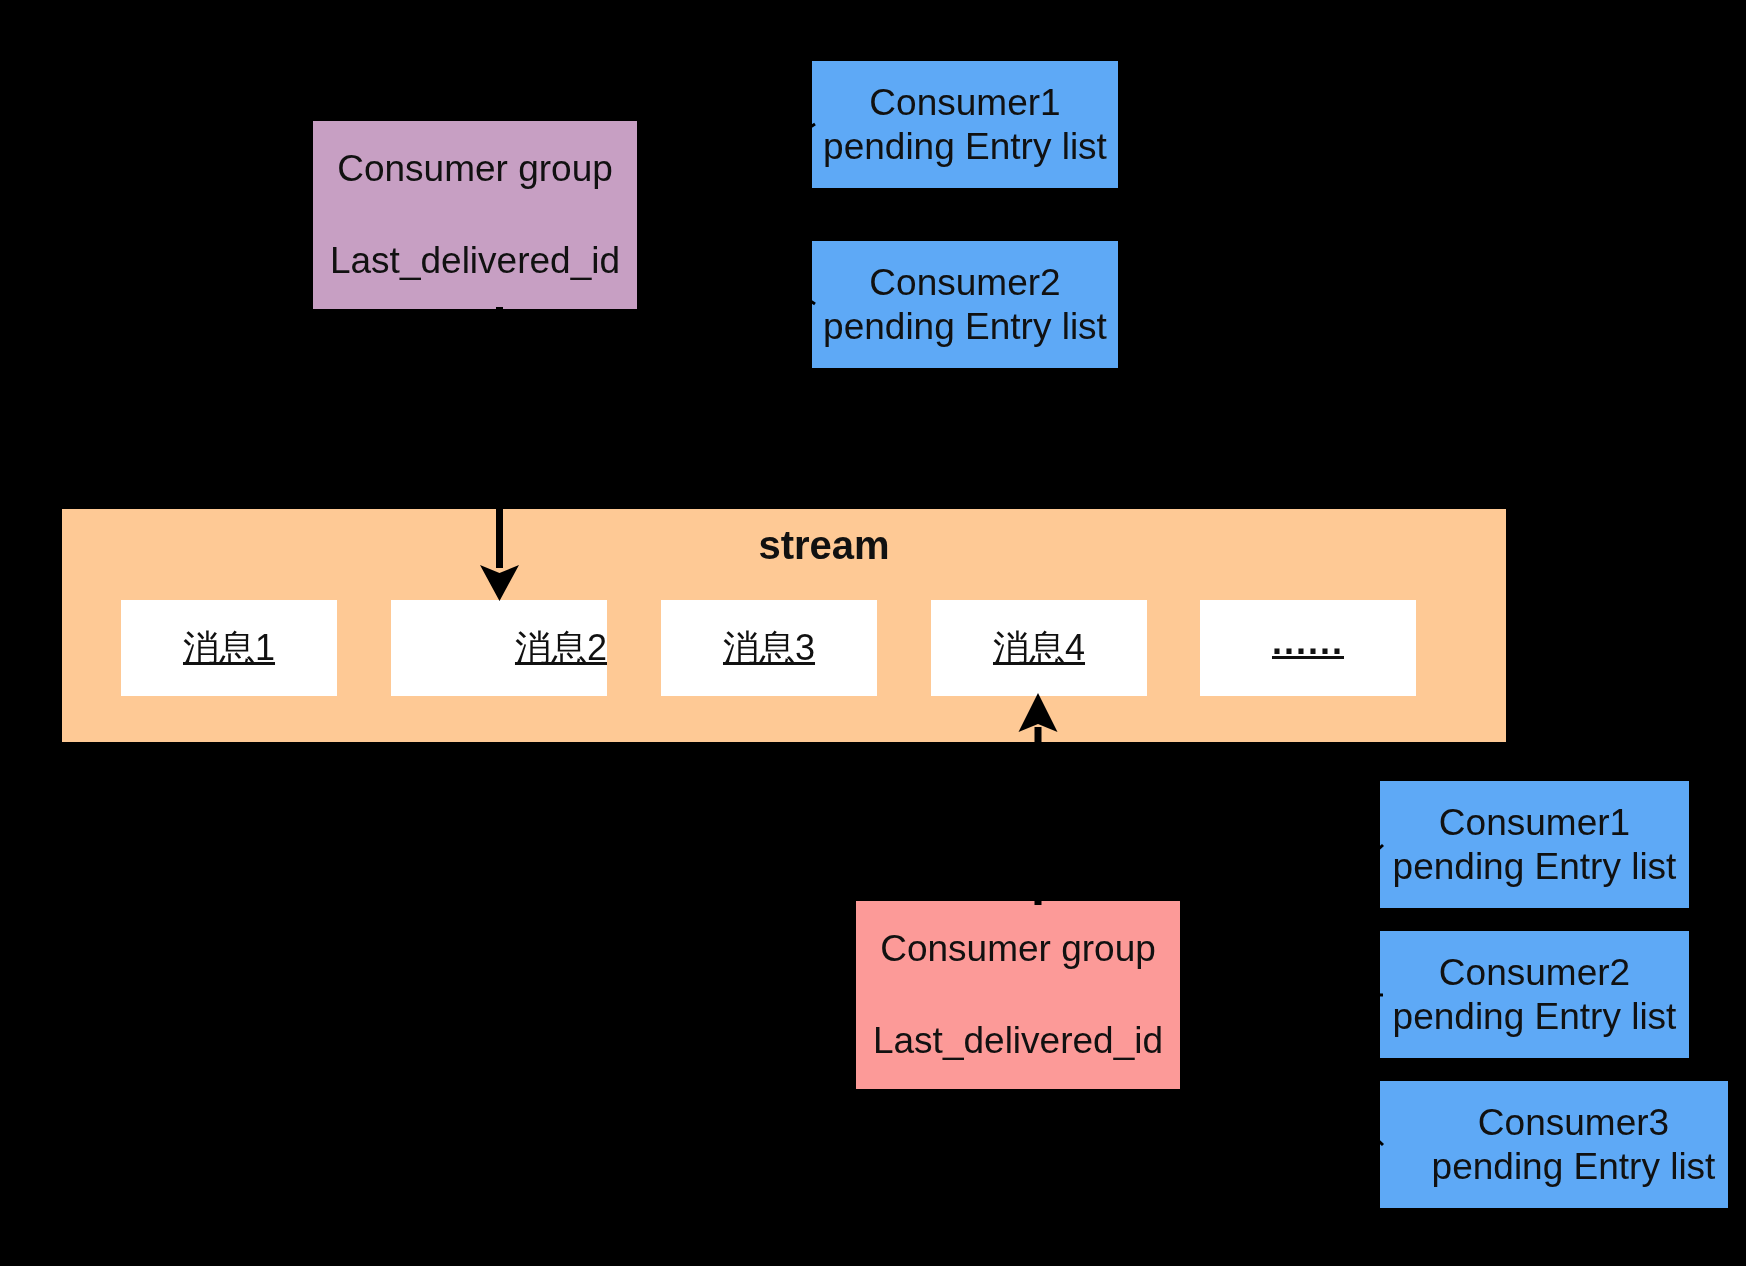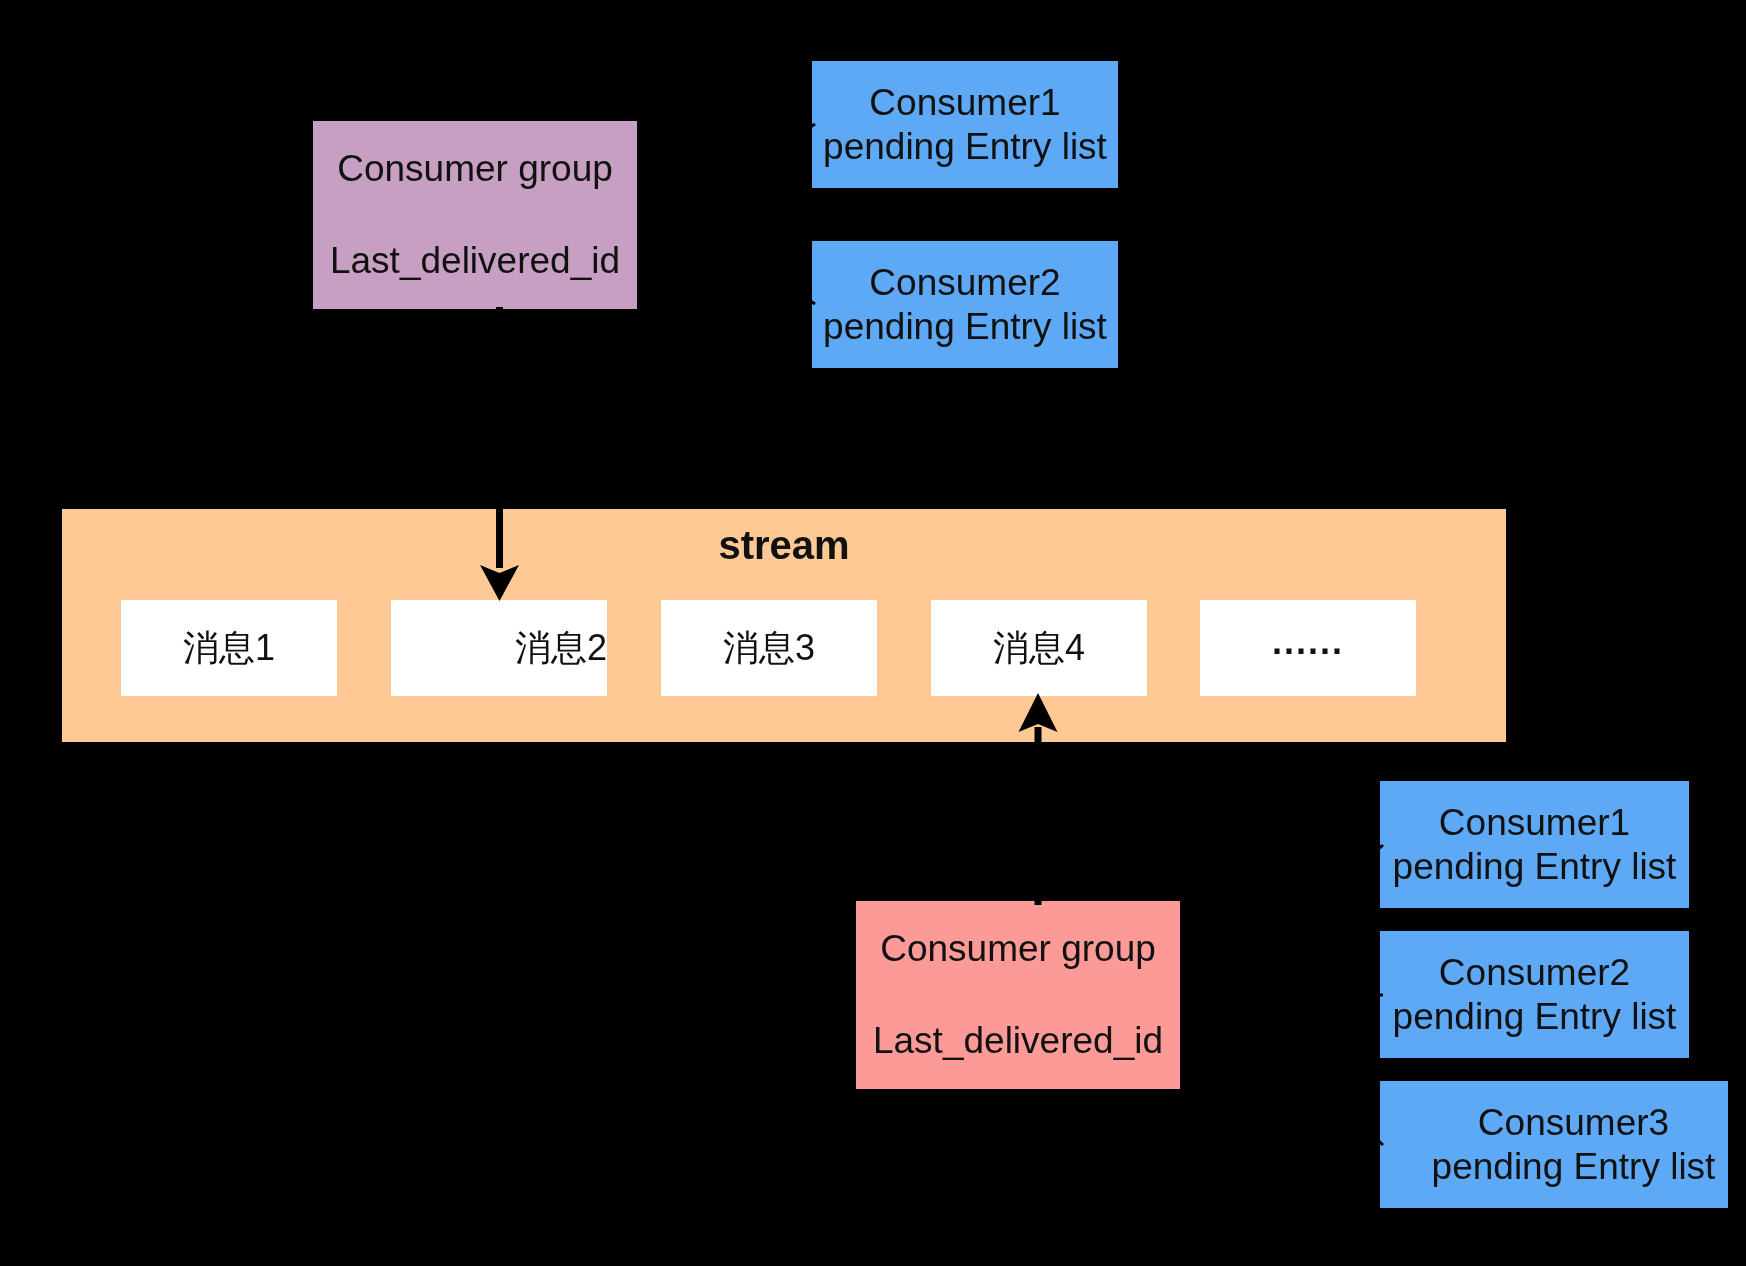--- a/index.html
+++ b/index.html
@@ -7,22 +7,22 @@
     position:relative;width:1746px;height:1266px;background:#000;
     font-family:"Liberation Sans","DejaVu Sans",sans-serif;
     color:#111;overflow:hidden;
   }
   .box{position:absolute;display:flex;flex-direction:column;align-items:center;justify-content:center;text-align:center;}
   .group-box{width:324px;height:188px;font-size:37px;gap:50px;}
   .pel-box{font-size:37px;line-height:1.17;}
   .pel-top{left:812px;width:306px;height:127px;}
   .pel-bottom{left:1380px;width:309px;height:127px;}
   .stream-box{position:absolute;left:62px;top:509px;width:1444px;height:233px;}
-  .stream-title{position:absolute;left:0;top:12px;width:100%;text-align:center;font-size:40px;font-weight:bold;line-height:1.2;}
-  .msg-box{position:absolute;top:91px;width:216px;height:96px;background:#fff;display:flex;align-items:center;justify-content:center;font-size:36px;}
+  .stream-title{position:absolute;left:0;top:12px;width:100%;text-align:center;font-size:40px;font-weight:bold;line-height:1.2;padding-left:40px;}
+  .msg-box{position:absolute;top:91px;width:216px;height:96px;background:#fff;display:flex;align-items:center;justify-content:center;font-size:36px;text-decoration:underline;}
   .msg-dots{font-weight:bold;}
   .msg-dots span{position:relative;top:-0.18em;letter-spacing:2px;}
   .overlay{position:absolute;left:0;top:0;width:1746px;height:1266px;pointer-events:none;}
 </style>
 </head>
 <body>
 
 <div class="canvas">
 
   <div class="box group-box" style="left: 313px; top: 121px; background-color: rgb(199, 159, 195);">

